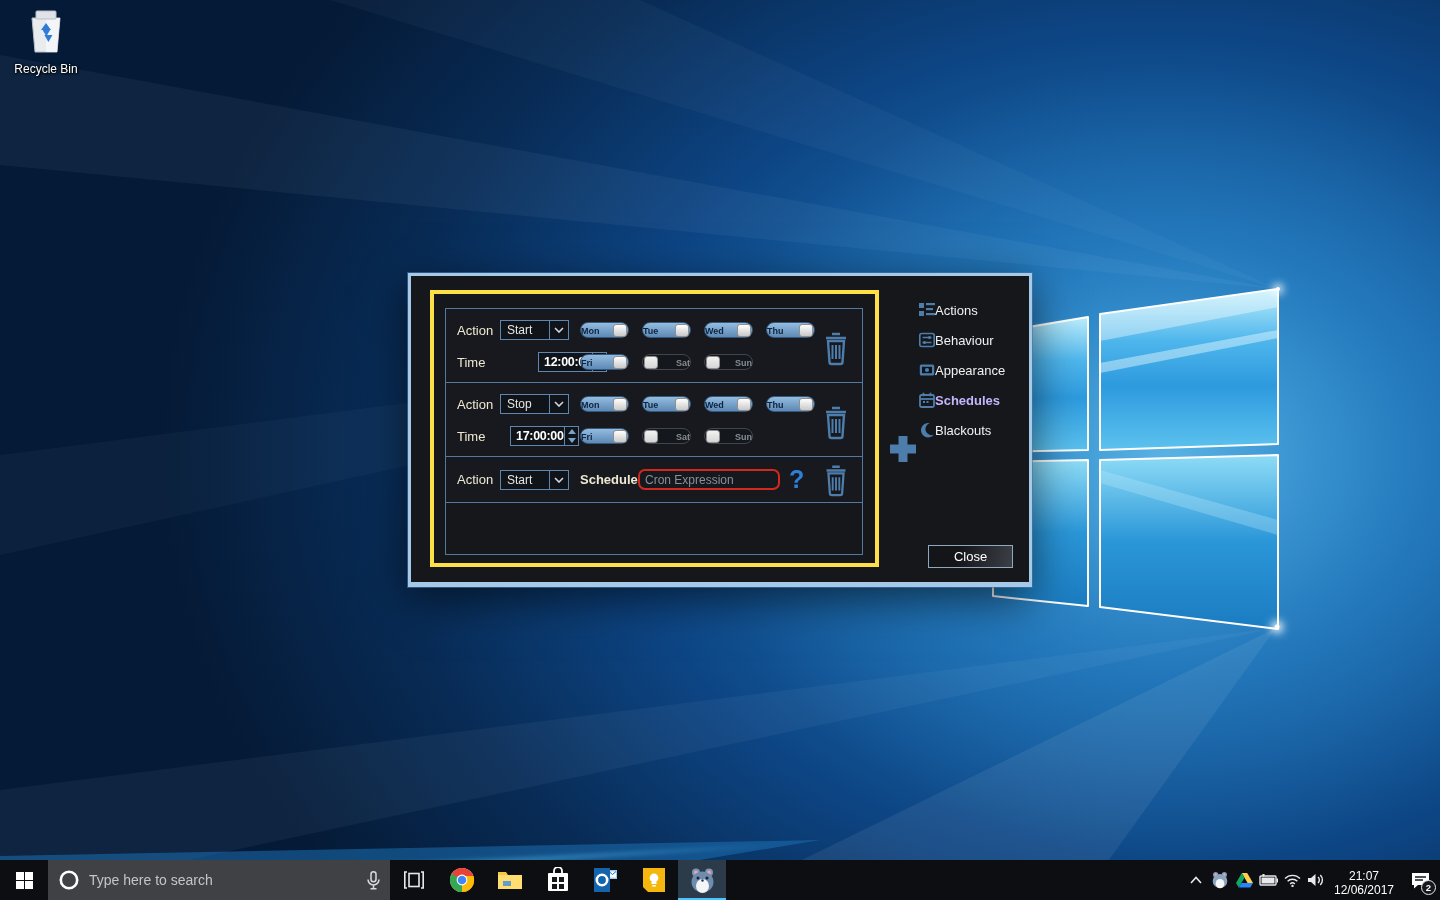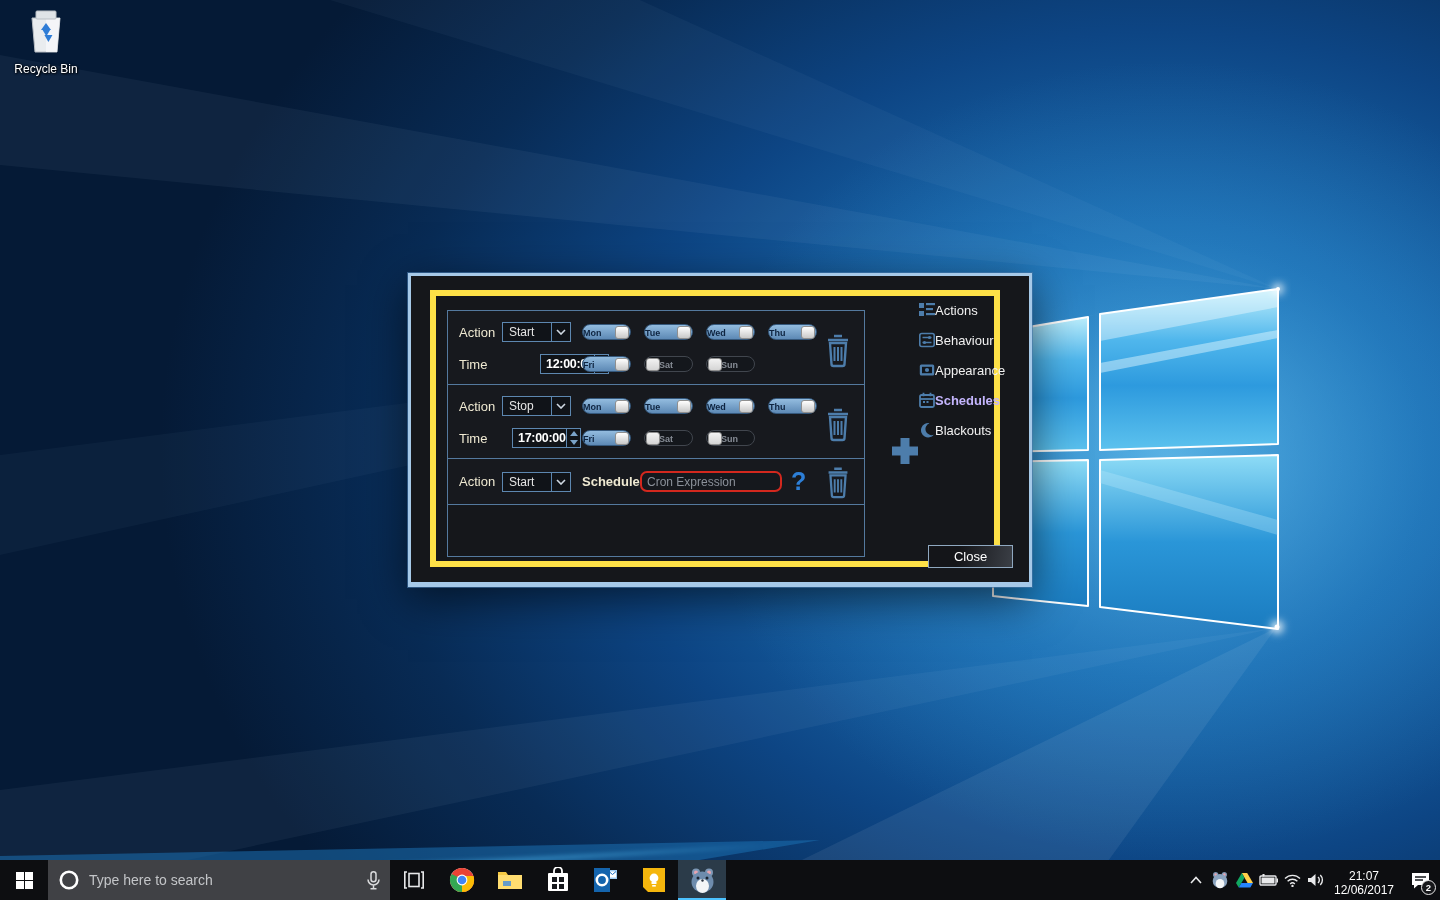--- a/index.html
+++ b/index.html
@@ -14,22 +14,22 @@
   
   .desktop-icon { position:absolute; left:8px; top:8px; width:76px; text-align:center; cursor:default; }
   .desktop-icon .di-label { margin-top:2px; color:#fff; font-size:12px; text-shadow:1px 1px 2px #000, 0 0 3px #000; }
 
   
   .window { position:absolute; left:408px; top:273px; width:624px; height:314px;
     border:3px solid #a6c9e8; border-bottom-width:5px; background:#15171b;
     box-shadow:0 0 0 1px rgba(70,120,170,.6), 0 12px 42px rgba(0,0,0,.6); }
   .window-body { position:relative; width:100%; height:100%; background:#15171b; }
 
-  .content-panel { position:absolute; left:19px; top:14px; width:570px; height:277px;
-    border:6px solid #fde047; background:#15171b; }
+  .content-panel { position:absolute; left:19px; top:14px; width:449px; height:277px;
+    border:4px solid #fde047; background:#15171b; }
   .rows-container { position:absolute; left:11px; top:14px; width:418px; height:247px;
     border:1px solid #54799e; }
   .sched-row { position:relative; width:100%; border-bottom:1px solid #54799e; background:#17191e; }
   .sched-row.h74 { height:74px; }
   .sched-row.h46 { height:46px; }
 
   .fld-label { position:absolute; color:#efe9d2; font-size:13px; line-height:16px; }
 
   .combo { position:absolute; width:69px; height:20px; background:#101318; border:1px solid #5d87b0;
     display:flex; cursor:default; }
@@ -43,21 +43,21 @@
 
   .day-toggle { position:absolute; width:49px; height:16px; border-radius:8px; font-size:9px; font-weight:bold; }
   .day-toggle .knob { position:absolute; top:1px; width:14px; height:13px; border-radius:3px;
     background:linear-gradient(#ffffff,#c9c9c9); border:1px solid #8f8f8f; }
   .day-toggle .day-label { position:absolute; top:3px; }
   .day-toggle.on { background:linear-gradient(#93bcdf,#5d89b5); border:1px solid #35587c; }
   .day-toggle.on .knob { right:1px; }
   .day-toggle.on .day-label { left:0; width:33px; text-align:left; color:#0e2440; }
   .day-toggle:not(.on) { background:#14171c; border:1px solid #41464e; }
   .day-toggle:not(.on) .knob { left:1px; background:linear-gradient(#f2f2f2,#d5d5d5); }
-  .day-toggle:not(.on) .day-label { right:0; width:33px; text-align:left; color:#868c95; }
+  .day-toggle:not(.on) .day-label { right:0; width:33px; text-align:right; color:#868c95; }
 
   .trash-btn { position:absolute; width:28px; height:36px; cursor:default; }
 
   .cron-input { position:absolute; width:142px; height:21px; background:#15181d; border:2px solid #d3281e;
     color:#e8e8e8; font-size:12px; padding:0 5px; font-family:"Liberation Sans", sans-serif; outline:none; }
   .cron-input::placeholder { color:#8a9099; }
 
   .help-q { position:absolute; color:#2d7fd8; font-size:25px; font-weight:bold; line-height:28px; }
 
   .add-btn { position:absolute; left:452px; top:139px; width:34px; height:32px; display:flex; align-items:center; justify-content:center; }

